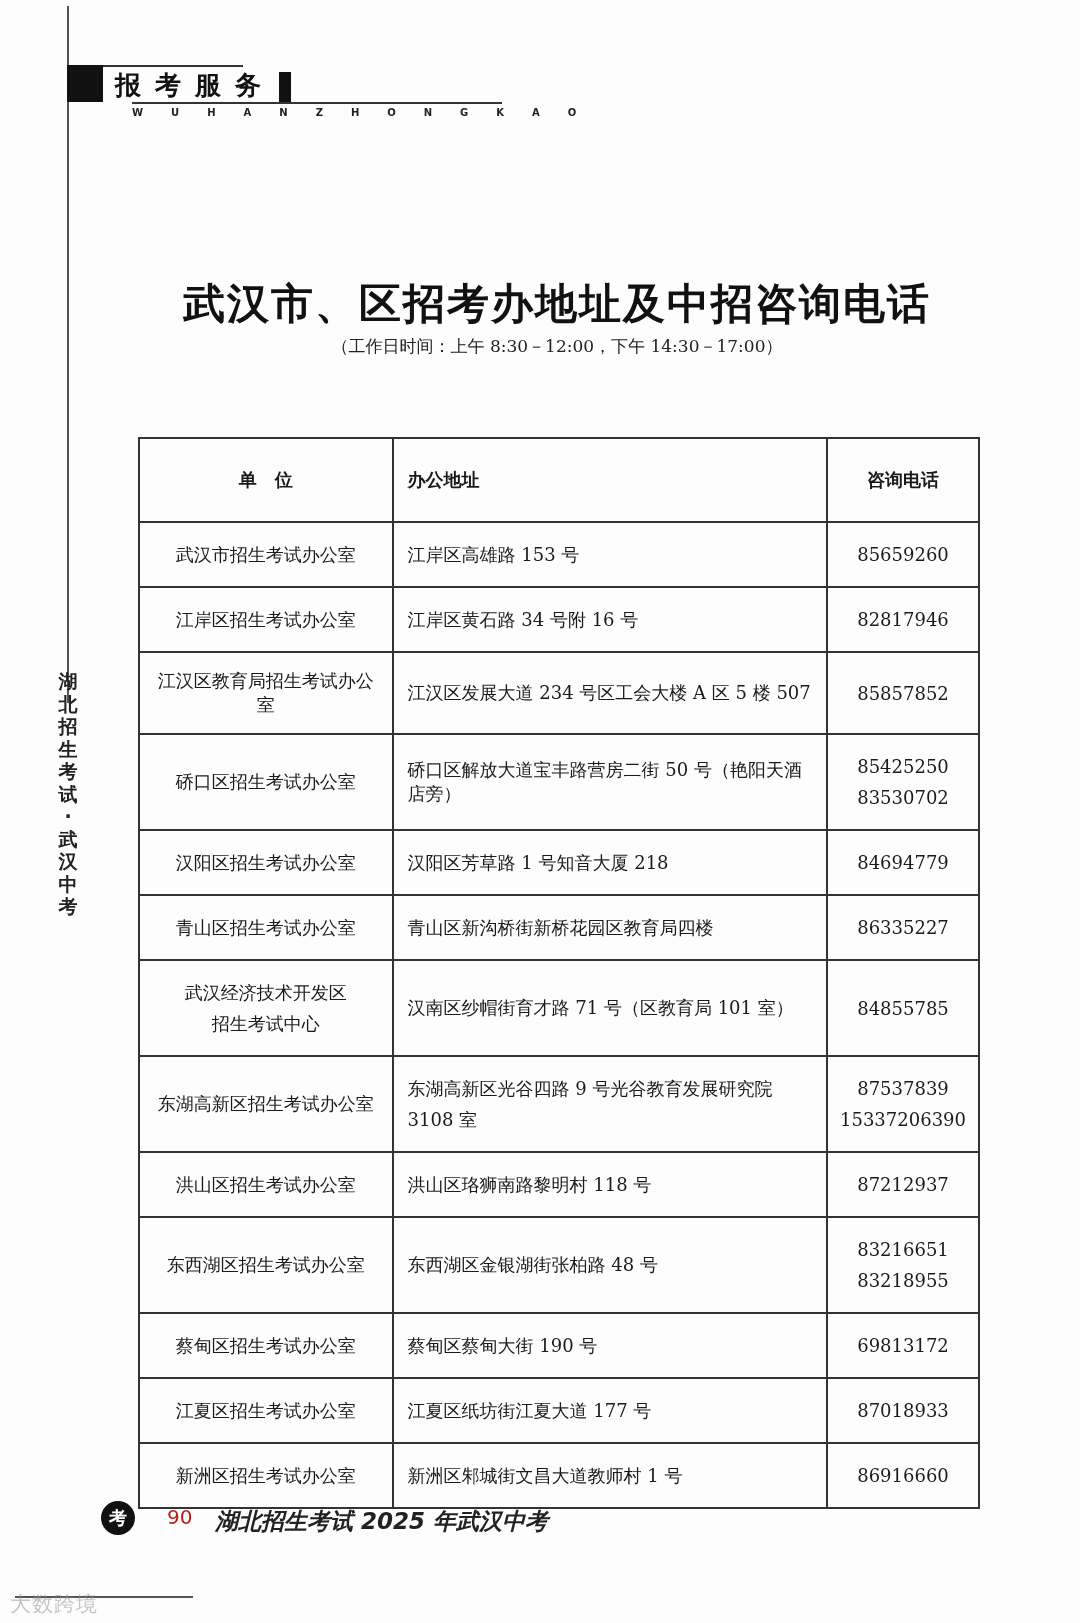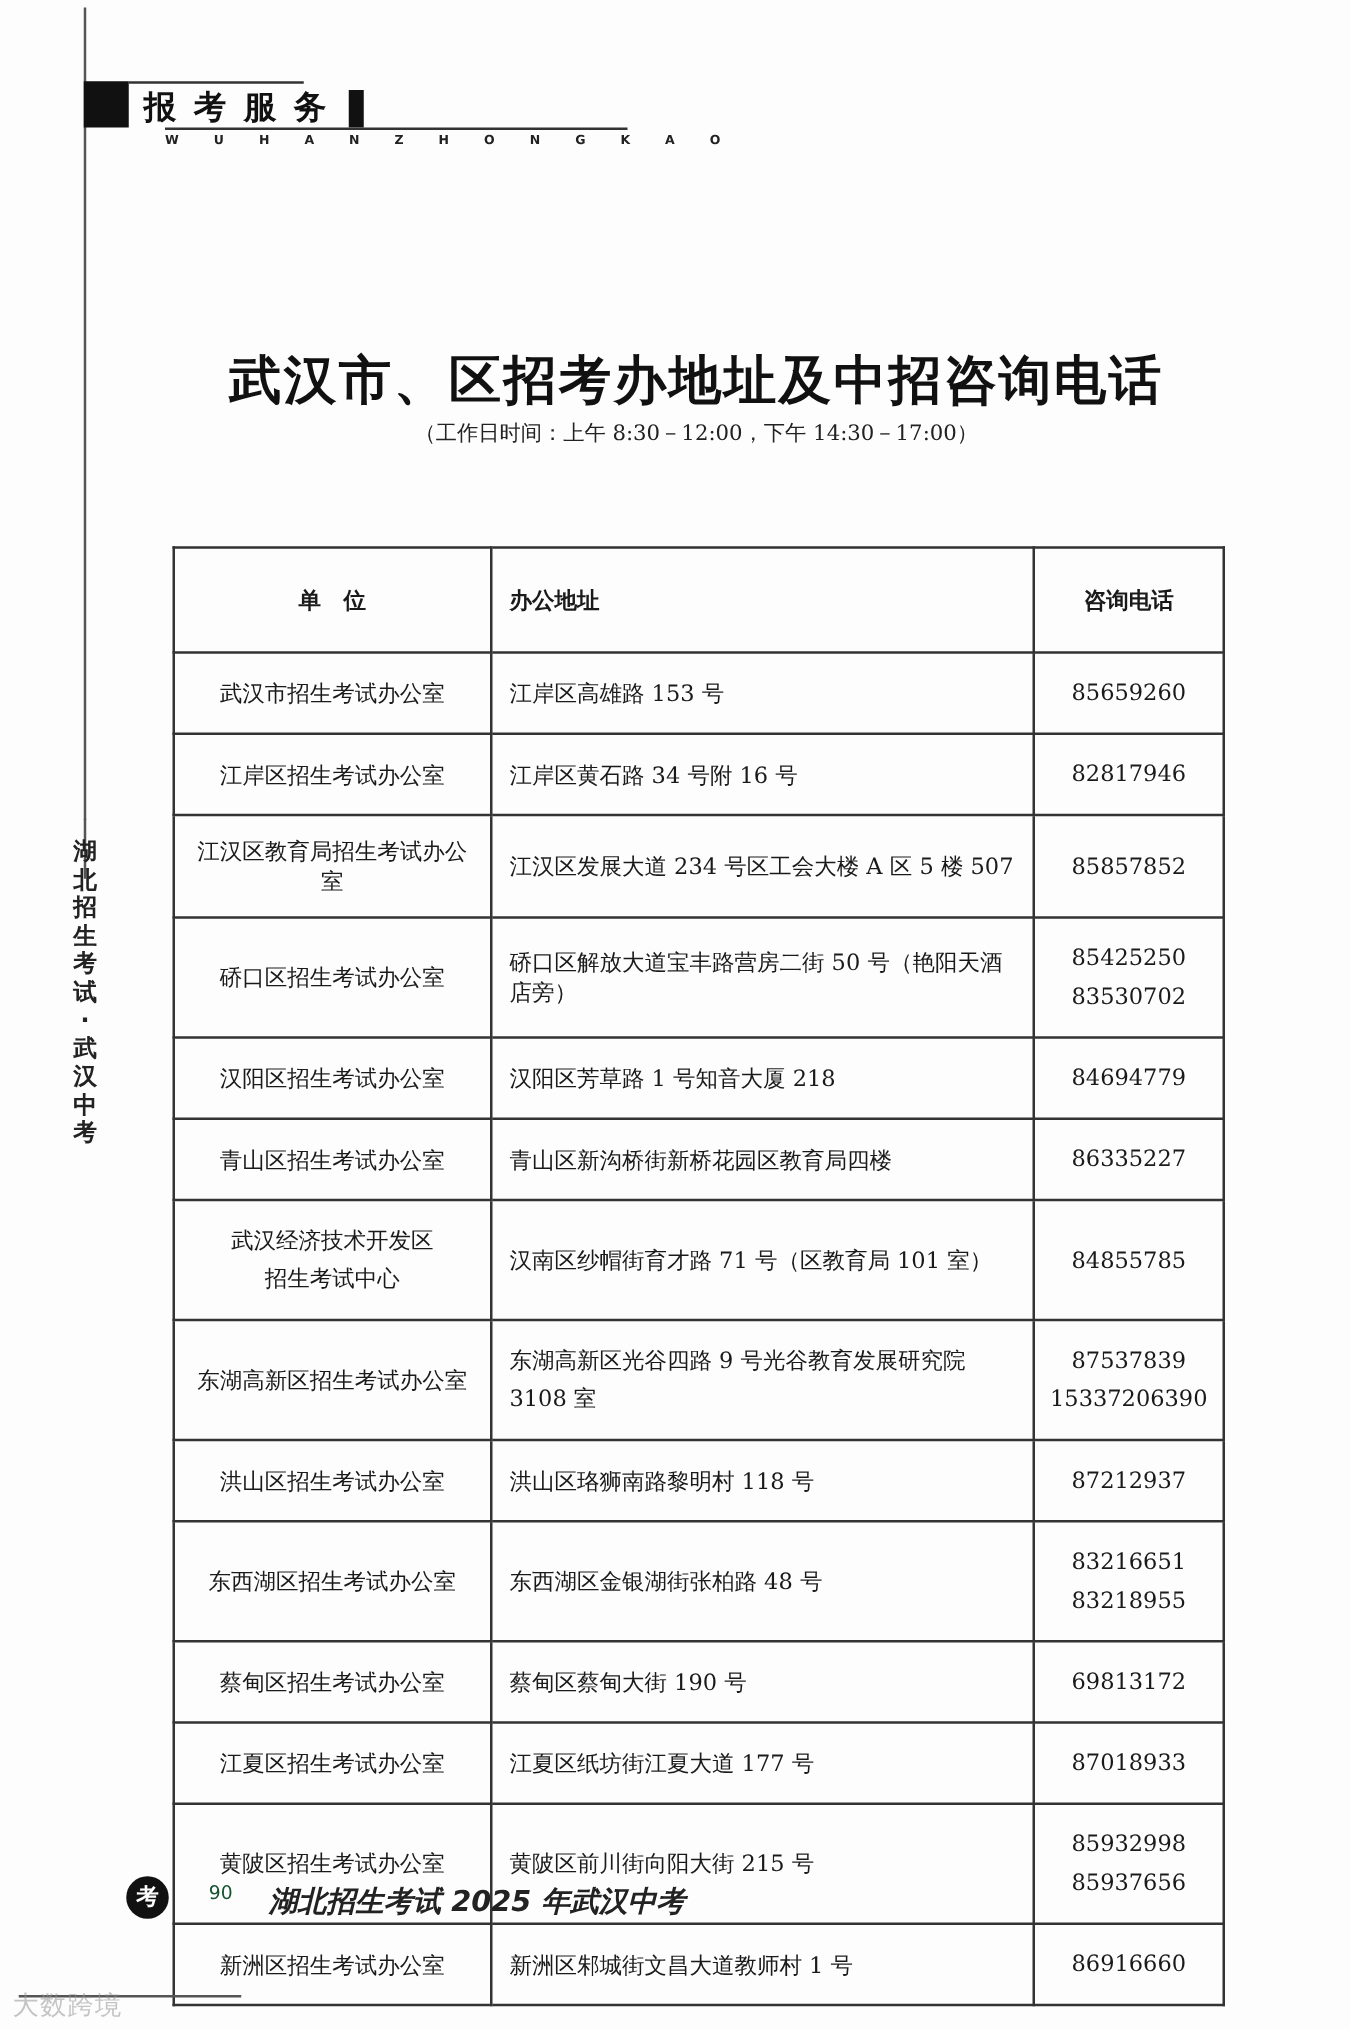--- a/index.html
+++ b/index.html
@@ -44,21 +44,21 @@
   .c-unit { width:234px; text-align:center; }
   .c-addr { width:413px; text-align:left; padding-left:14px !important; }
   .c-phone { width:130px; text-align:center; }
   .phone-line { display:block; line-height:31px; }
   .addr-line { display:block; line-height:31px; }
   .footer-icon {
     position:absolute; left:101px; top:1501px; width:34px; height:34px; border-radius:50%;
     background:#111; color:#fff; font-size:18px; text-align:center; line-height:34px; font-weight:bold;
   }
   .footer-page {
-    position:absolute; left:167px; top:1505px; font-family:"DejaVu Sans", sans-serif; font-size:15px; color:#14532d;
+    position:absolute; left:167px; top:1505px; font-family:"DejaVu Sans", sans-serif; font-size:20px; color:#b91c1c;
   }
   .footer-title {
     position:absolute; left:215px; top:1506px; font-family:"DejaVu Sans", sans-serif; font-weight:bold;
     font-style:italic; font-size:23px; color:#222;
   }
   .footer-rule { position:absolute; left:15px; top:1596px; width:178px; height:2px; background:#555; }
   .watermark {
     position:absolute; left:10px; top:1590px; font-family:"DejaVu Sans", sans-serif; font-size:21px;
     color:rgba(150,150,150,0.55); letter-spacing:1px;
   }
@@ -175,28 +175,20 @@
           <span class="phone-line">69813172</span>
         </td>
       </tr>
       <tr style="height: 50px;">
         <td class="c-unit">江夏区招生考试办公室</td>
         <td class="c-addr">江夏区纸坊街江夏大道 177 号</td>
         <td class="c-phone">
           <span class="phone-line">87018933</span>
         </td>
       </tr>
-      <tr style="height: 70px;">
-        <td class="c-unit">黄陂区招生考试办公室</td>
-        <td class="c-addr">黄陂区前川街向阳大街 215 号</td>
-        <td class="c-phone">
-          <span class="phone-line">85932998</span>
-          <span class="phone-line">85937656</span>
-        </td>
-      </tr>
       <tr style="height: 62px;">
         <td class="c-unit">新洲区招生考试办公室</td>
         <td class="c-addr">新洲区邾城街文昌大道教师村 1 号</td>
         <td class="c-phone">
           <span class="phone-line">86916660</span>
         </td>
       </tr>
     </tbody>
 </table>
 

